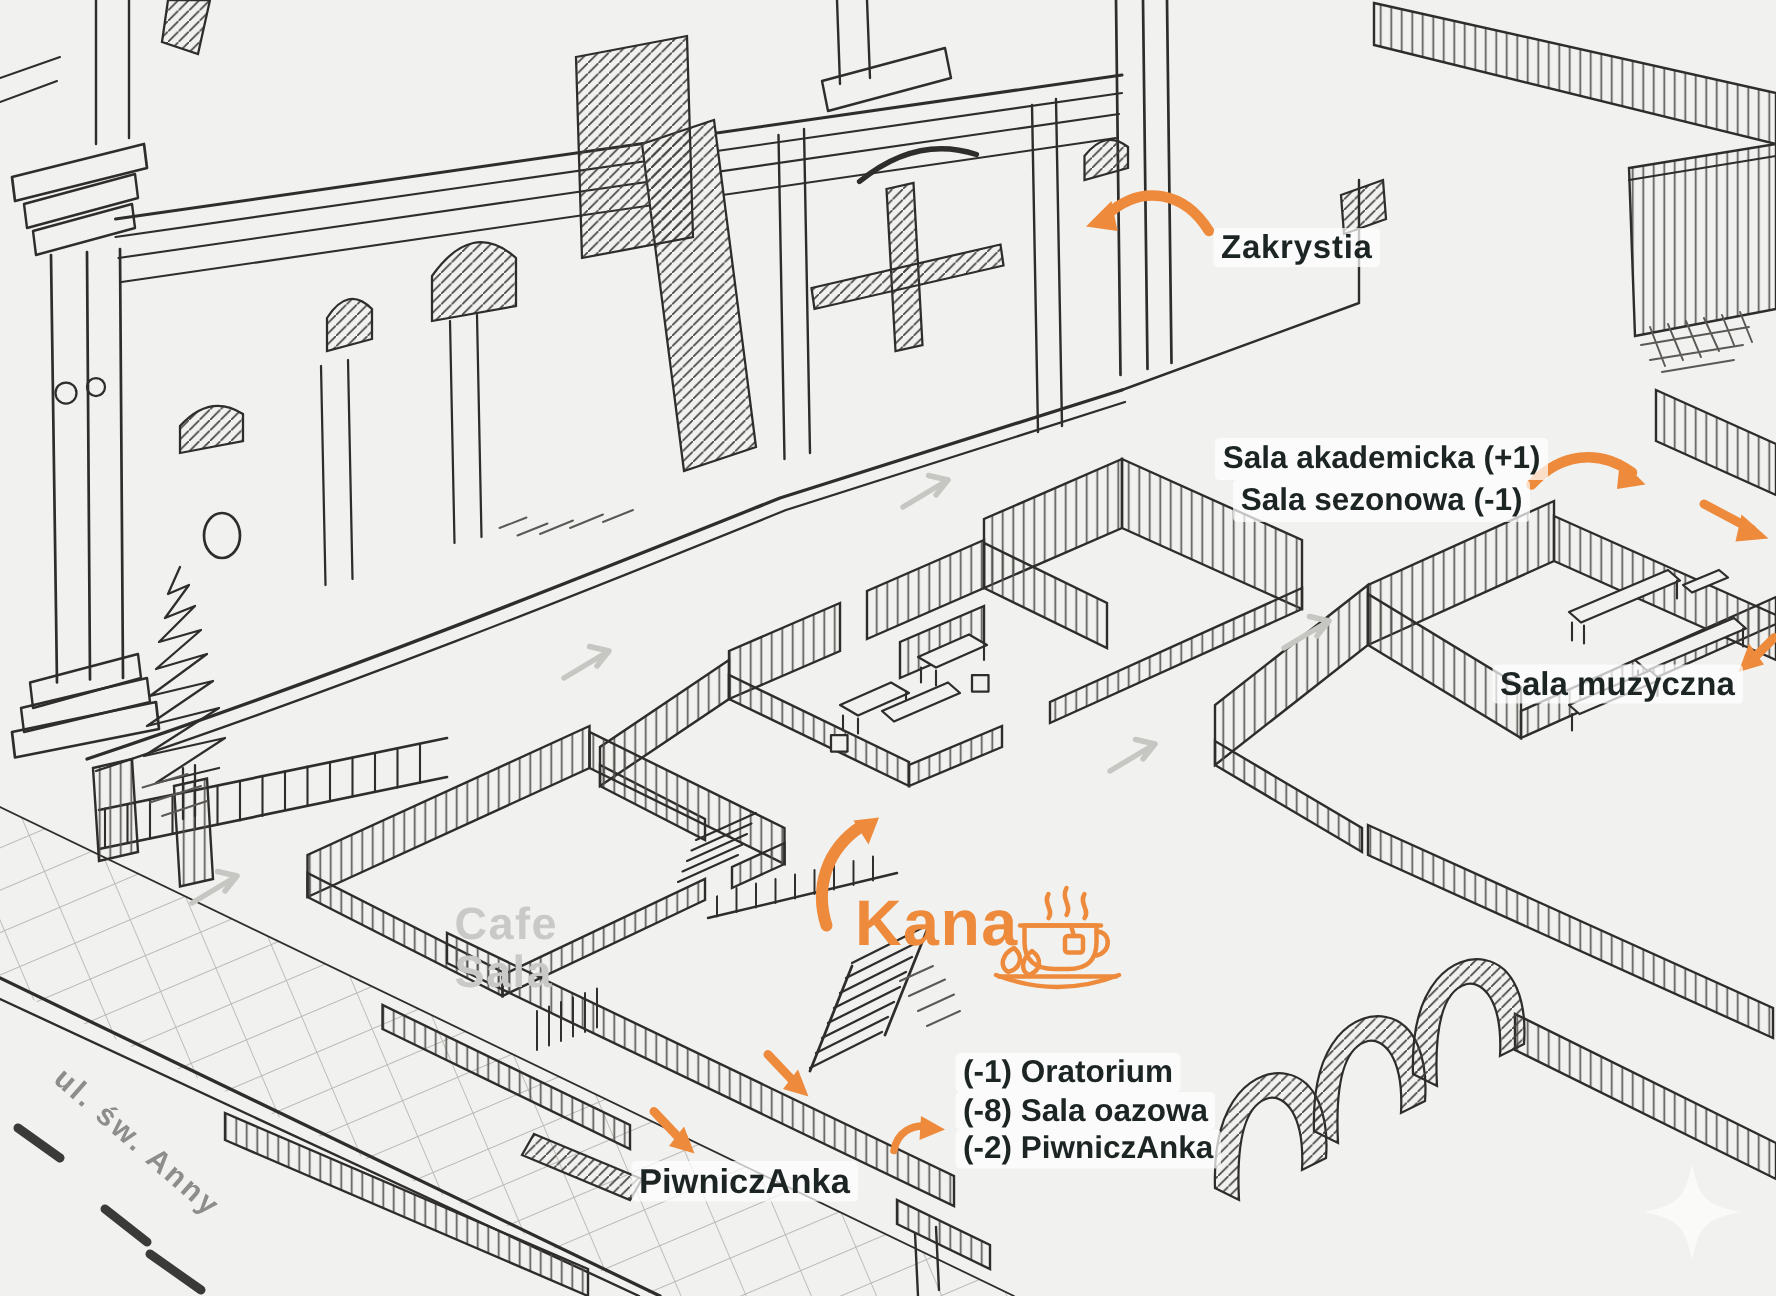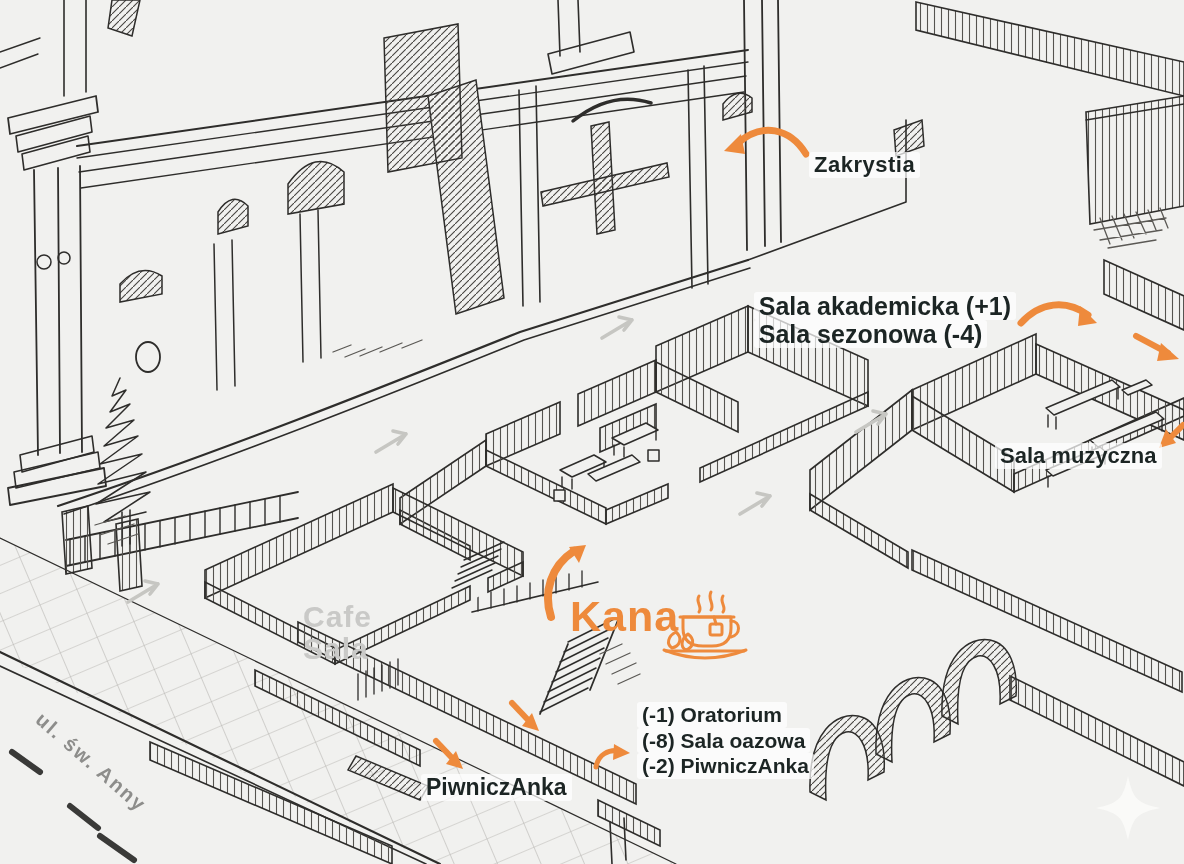--- a/index.html
+++ b/index.html
@@ -18,21 +18,21 @@
   .shadow{stroke:#5b5955;stroke-width:1.3;fill:none;stroke-linecap:round;}
   .chev{stroke:var(--chevron,#c6c6c2);stroke-width:3.6;fill:none;stroke-linecap:round;stroke-linejoin:round;}
   .accent-stroke{stroke:var(--accent,#ee8a3c);fill:none;stroke-linecap:round;stroke-linejoin:round;}
   .accent-fill{fill:var(--accent,#ee8a3c);stroke:none;}
   .cup{stroke:var(--accent,#ee8a3c);fill:none;stroke-width:3;stroke-linecap:round;stroke-linejoin:round;}
   .sparkle{fill:var(--sparkle,#fafaf8);stroke:none;}
 
   .lbl{position:absolute;font-weight:700;color:var(--label,#1c2524);white-space:nowrap;}
   .halo{background:rgba(255,255,255,.72);padding:0 5px;border-radius:3px;display:inline-block;}
   .lbl-zakrystia{left:809px;top:152px;font-size:22px;letter-spacing:.5px;}
-  .lbl-akademicka{right:168px;top:292px;font-size:25px;line-height:28px;text-align:left;}
+  .lbl-akademicka{right:152px;top:292px;font-size:21px;line-height:28px;text-align:center;}
   .lbl-muzyczna{left:995px;top:443px;font-size:22px;}
   .lbl-kana{left:570px;top:592px;font-size:43px;letter-spacing:1px;color:var(--accent,#ee8a3c);}
   .lbl-cafe{left:303px;top:601px;width:124px;text-align:left;font-size:30px;line-height:32px;
             color:var(--muted,#c9c9c7);letter-spacing:1px;}
   .lbl-kancelaria{left:421px;top:774px;font-size:23px;}
   .lbl-minus{left:637px;top:702px;font-size:21px;line-height:25.5px;}
   .lbl-street{left:46px;top:708px;font-size:20px;color:var(--street,#8d8d8b);
               transform:rotate(41deg);transform-origin:0 0;letter-spacing:2px;}
   .lbl-minus div{margin-bottom:0;}
 </style>
@@ -278,21 +278,21 @@
 
     <path class="sparkle" d="M1128,776 C1133,799 1137,803 1160,808 C1137,813 1133,817 1128,840 C1123,817 1119,813 1096,808 C1119,803 1123,799 1128,776 Z"></path>
   </svg>
 
   <div class="lbl lbl-zakrystia">
     <span class="halo">Zakrystia</span>
   </div>
 
   <div class="lbl lbl-akademicka">
     <div><span class="halo">Sala akademicka (+1)</span></div>
-    <div><span class="halo">Sala sezonowa (-4)</span></div>
+    <div><span class="halo">Sala sezonowa (-1)</span></div>
   </div>
 
   <div class="lbl lbl-kana">Kana</div>
 
   <div class="lbl lbl-muzyczna">
     <span class="halo">Sala muzyczna</span>
   </div>
 
   <div class="lbl lbl-cafe">
     <div>Cafe</div>

